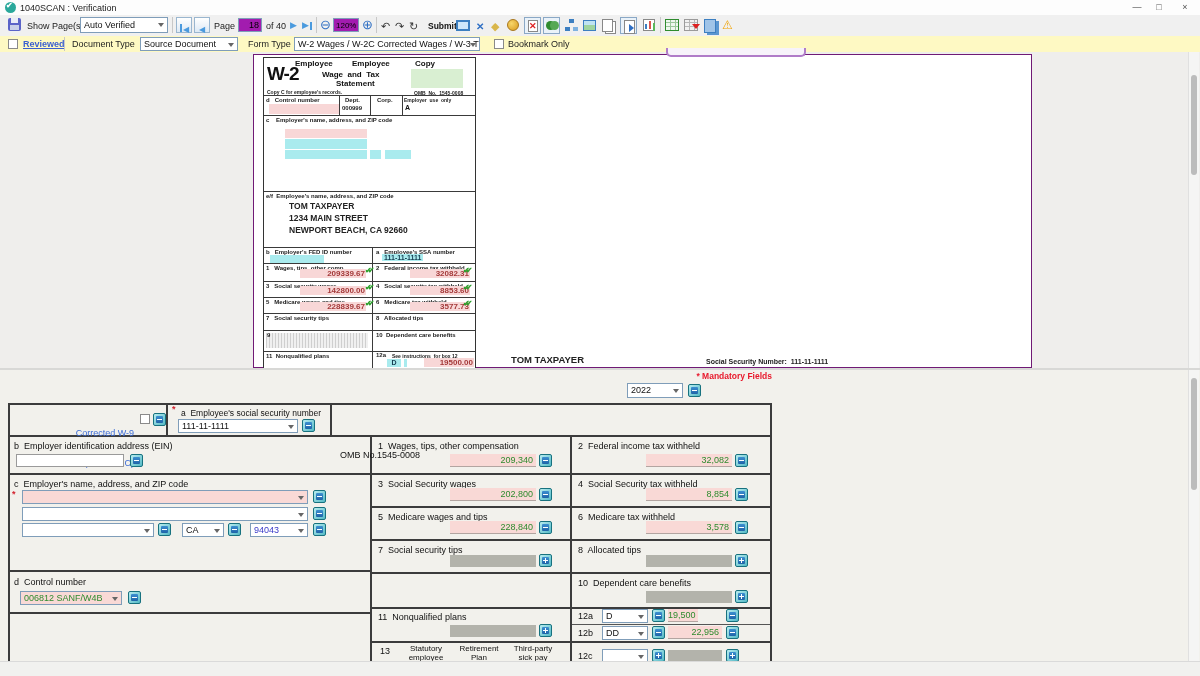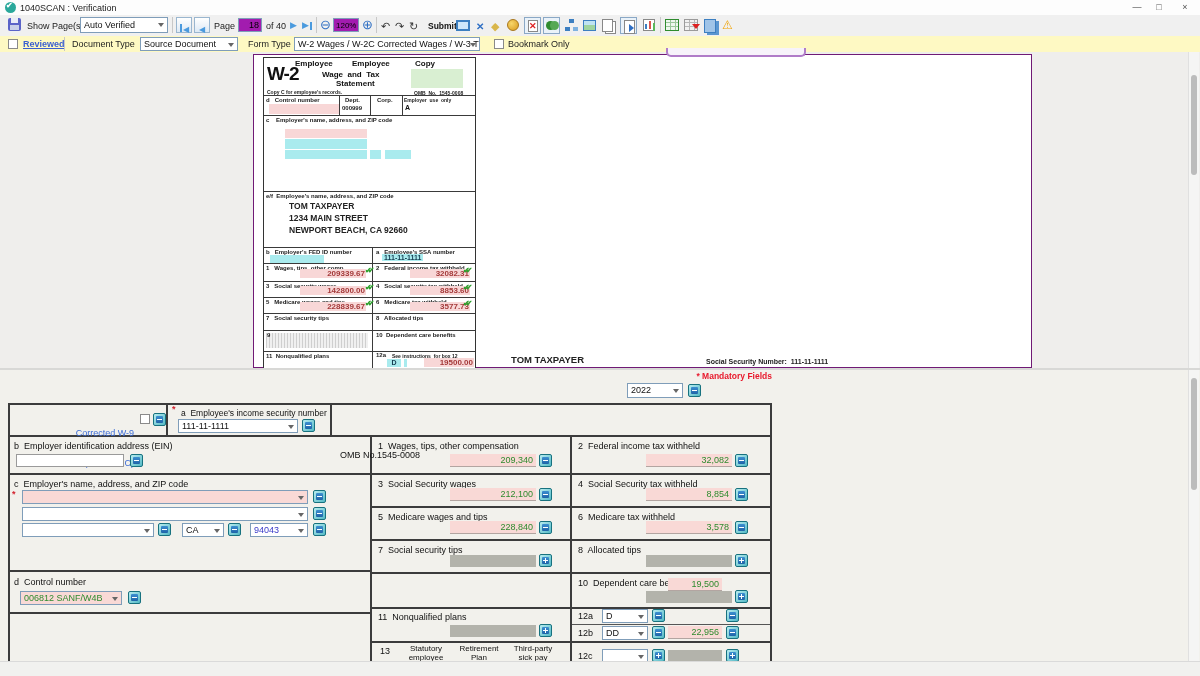--- a/index.html
+++ b/index.html
@@ -331,21 +331,21 @@
   <div class="corrlbl" style="left:28px;top:408px;width:106px;">
     <div>Corrected W-9</div>
     <div>(Form W2C)</div>
   </div>
   <span class="cb" style="left:140px;top:414px;"></span>
   <span class="ti minus" style="left:153px;top:413px;">
       <i></i>
     </span>
 
   <span class="star" style="left:172px;top:404px;">*</span>
-  <span class="fsmall" style="left:181px;top:408px;">a  Employee's income security number</span>
+  <span class="fsmall" style="left:181px;top:408px;">a  Employee's social security number</span>
   <span class="ddl" style="left:178px;top:419px;width:120px;">111-11-1111</span>
   <span class="ti minus" style="left:302px;top:419px;">
       <i></i>
     </span>
 
   <span class="flabel" style="left:340px;top:414px;margin-top:36px;">OMB No.1545-0008</span>
 
   <span class="flabel" style="left:14px;top:441px;">b  Employer identification address (EIN)</span>
   <span class="win" style="left:16px;top:454px;width:108px;"></span>
   <span class="ti minus" style="left:130px;top:454px;">
@@ -386,21 +386,21 @@
   <span class="ti minus" style="left:539px;top:454px;">
       <i></i>
     </span>
   <span class="flabel" style="left:578px;top:441px;">2  Federal income tax withheld</span>
   <span class="pin" style="left:646px;top:454px;width:86px;">32,082</span>
   <span class="ti minus" style="left:735px;top:454px;">
       <i></i>
     </span>
 
   <span class="flabel" style="left:378px;top:479px;">3  Social Security wages</span>
-  <span class="pin" style="left:450px;top:488px;width:86px;">212,100</span>
+  <span class="pin" style="left:450px;top:488px;width:86px;">202,800</span>
   <span class="ti minus" style="left:539px;top:488px;">
       <i></i>
     </span>
   <span class="flabel" style="left:578px;top:479px;">4  Social Security tax withheld</span>
   <span class="pin" style="left:646px;top:488px;width:86px;">8,854</span>
   <span class="ti minus" style="left:735px;top:488px;">
       <i></i>
     </span>
 
   <span class="flabel" style="left:378px;top:512px;">5  Medicare wages and tips</span>
@@ -436,21 +436,21 @@
   <span class="ti plus" style="left:539px;top:624px;">
       <i></i>
     </span>
 
   <i class="innerline" style="left:572px;top:624px;width:198px;height:1px;"></i>
   <span class="flabel" style="left:578px;top:611px;">12a</span>
   <span class="ddl" style="left:602px;top:609px;width:46px;">D</span>
   <span class="ti minus" style="left:652px;top:609px;">
       <i></i>
     </span>
-  <span class="pin" style="left:668px;top:578px;width:54px;text-align:right;">19,500</span>
+  <span class="pin" style="left:668px;top:609px;width:30px;text-align:right;">19,500</span>
   <span class="ti minus" style="left:726px;top:609px;">
       <i></i>
     </span>
   <span class="flabel" style="left:578px;top:628px;">12b</span>
   <span class="ddl" style="left:602px;top:626px;width:46px;">DD</span>
   <span class="ti minus" style="left:652px;top:626px;">
       <i></i>
     </span>
   <span class="pin" style="left:668px;top:626px;width:54px;">22,956</span>
   <span class="ti minus" style="left:726px;top:626px;">

